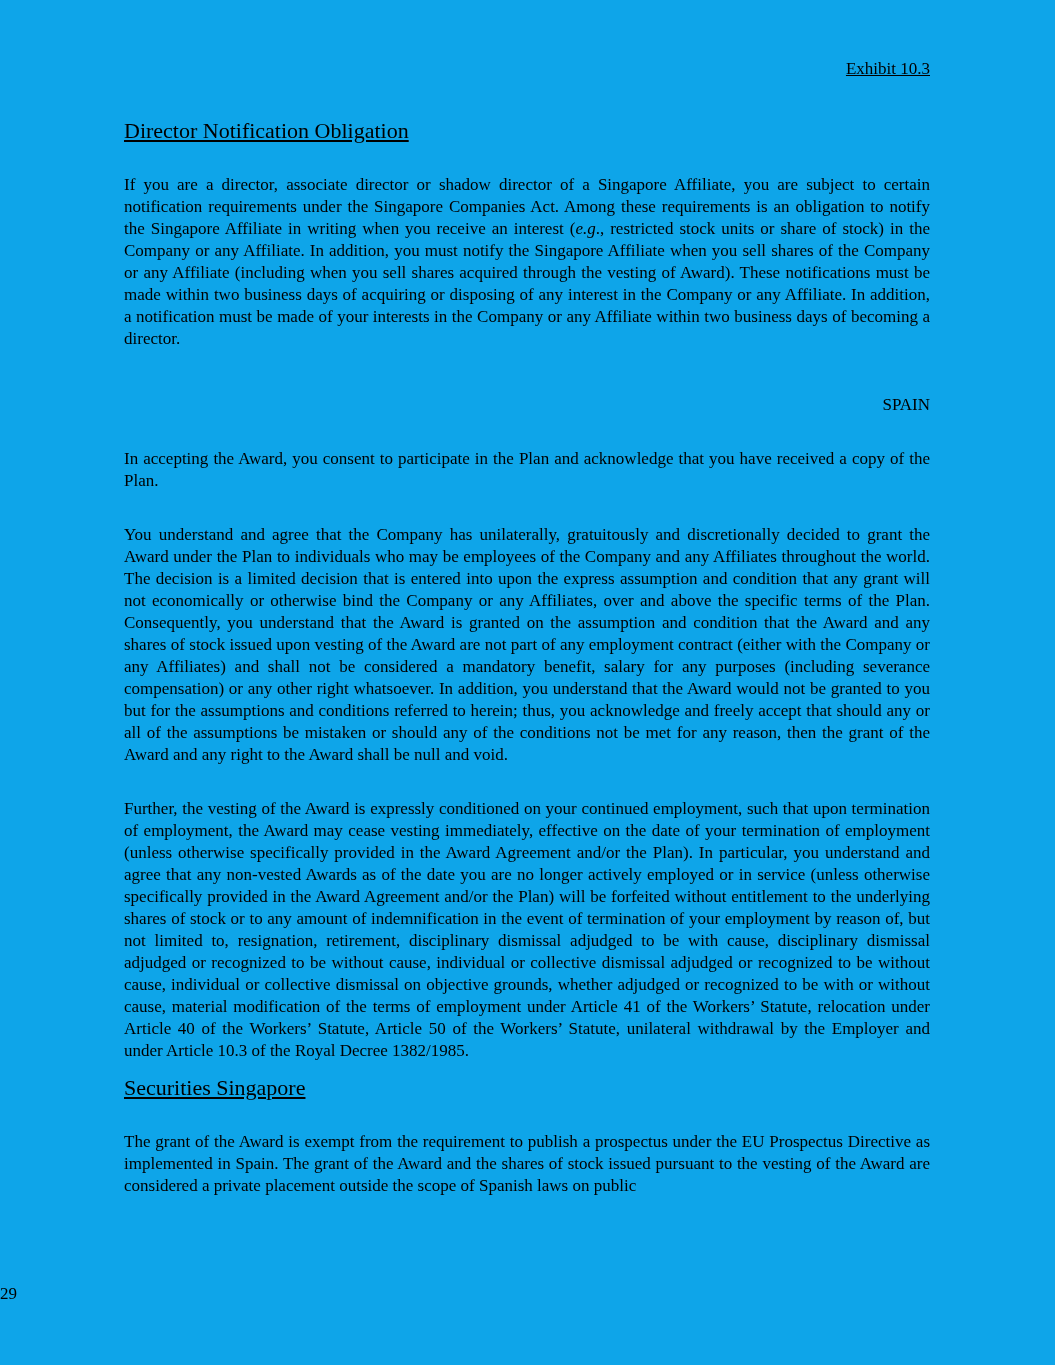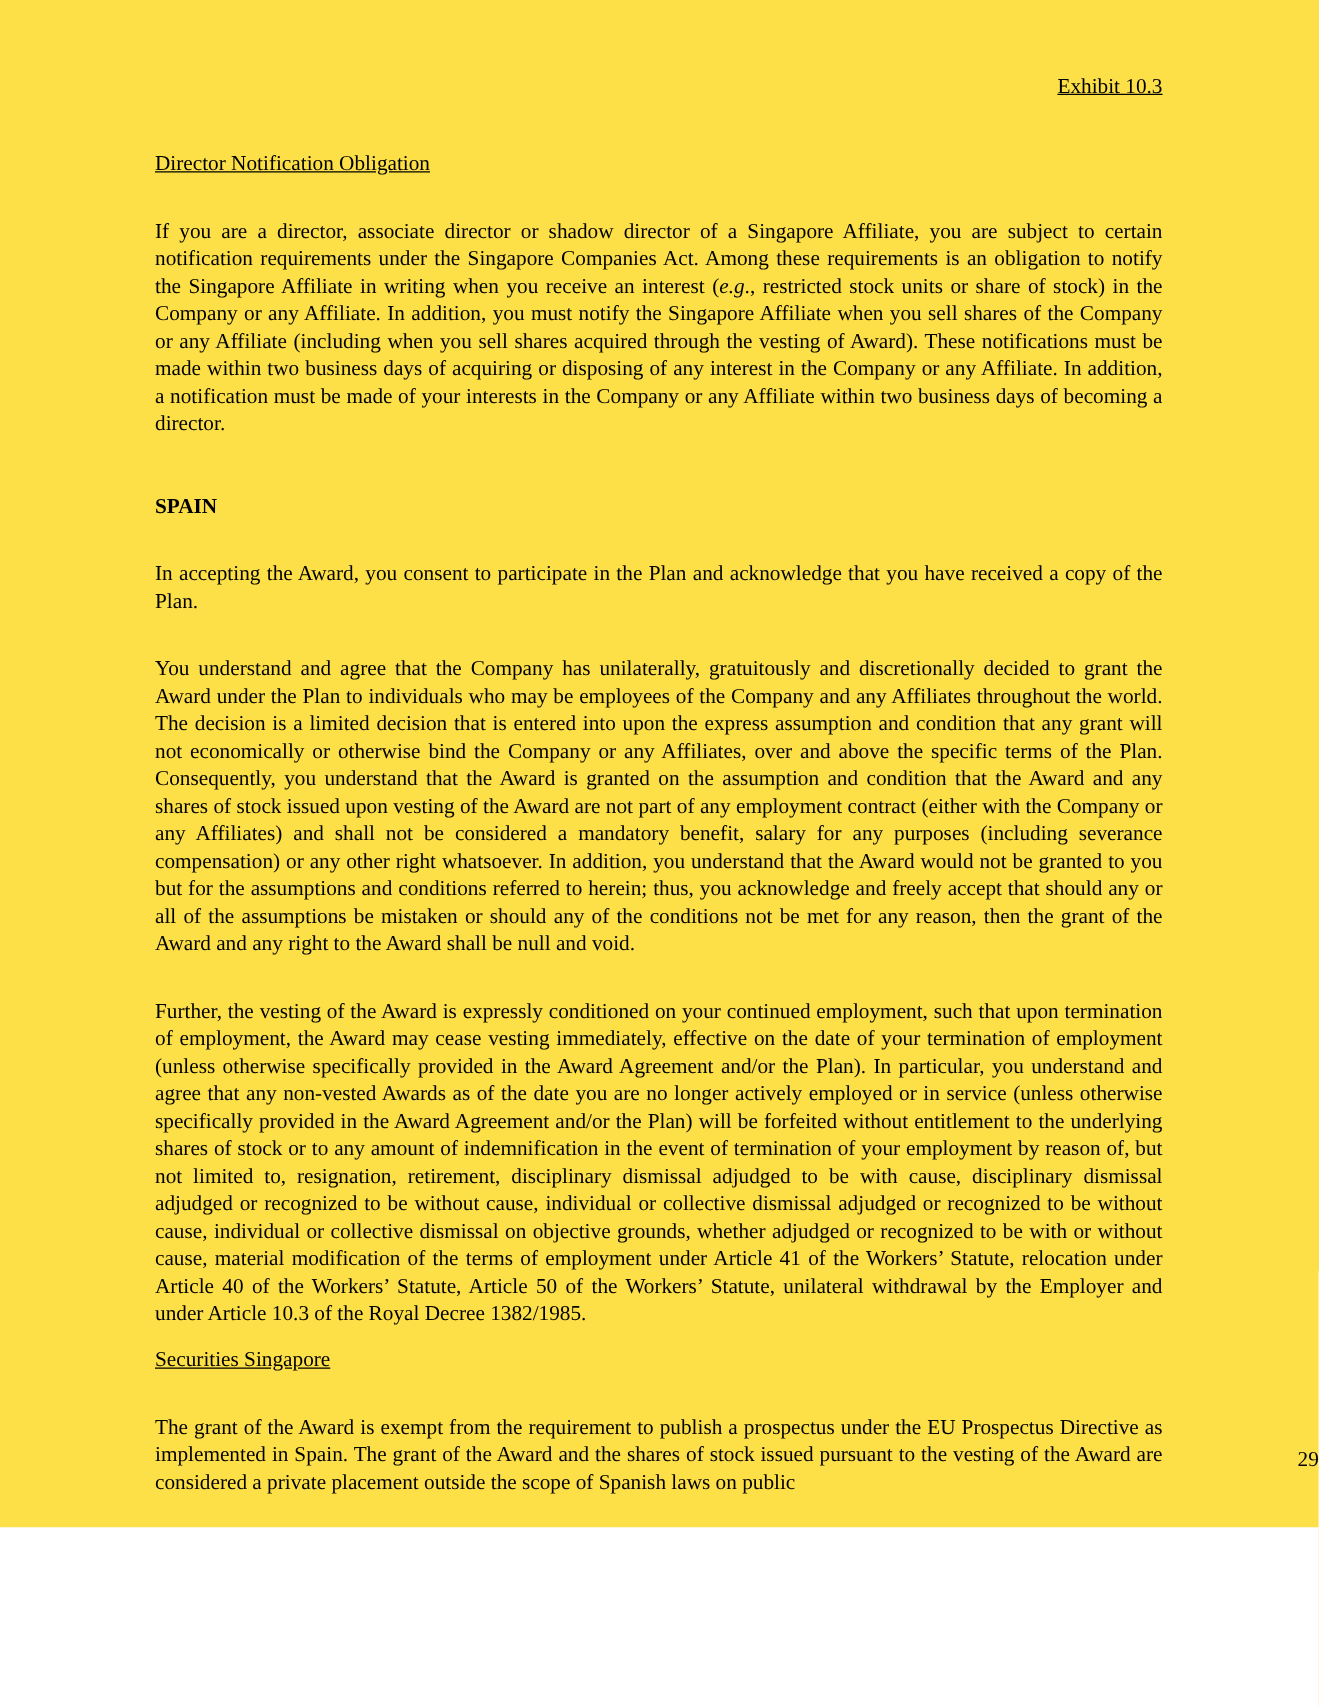--- a/index.html
+++ b/index.html
@@ -4,57 +4,57 @@
 <style>
   * { margin: 0; padding: 0; box-sizing: border-box; }
   html, body { background: #ffffff; }
   body {
     font-family: "Liberation Serif", serif;
     color: #000000;
   }
   .page {
     position: relative;
     width: 1055px;
-    height: 1222px;
-    background: #fde047;
+    height: 1365px;
+    background: #0ea5e9;
     padding: 58px 125px 0 124px;
     font-size: 17px;
     line-height: 22px;
     overflow: hidden;
   }
   .exhibit-line {
     text-align: right;
     margin-bottom: 40px;
   }
   .underline { text-decoration: underline; }
   .doc-heading {
     font-weight: normal;
-    font-size: 17px;
+    font-size: 22px;
     line-height: 22px;
     text-decoration: underline;
     margin-bottom: 21px;
   }
   .doc-heading.tight { margin-bottom: 17px; }
   p.para {
     text-align: justify;
     margin-bottom: 15px;
     margin-top: 32px;
   }
   .country-title {
-    text-align: left;
-    font-weight: bold;
+    text-align: right;
+    font-weight: normal;
     margin-top: 44px;
     margin-bottom: 13px;
   }
   .page-number {
     position: absolute;
-    bottom: 43px;
+    bottom: 60px;
     left: 0;
     width: 100%;
-    text-align: right;
+    text-align: left;
   }
   i { font-style: italic; }
 </style>
 </head>
 <body>
 
 <div class="page">
 
   <div class="exhibit-line">
     <span class="underline">Exhibit 10.3</span>

